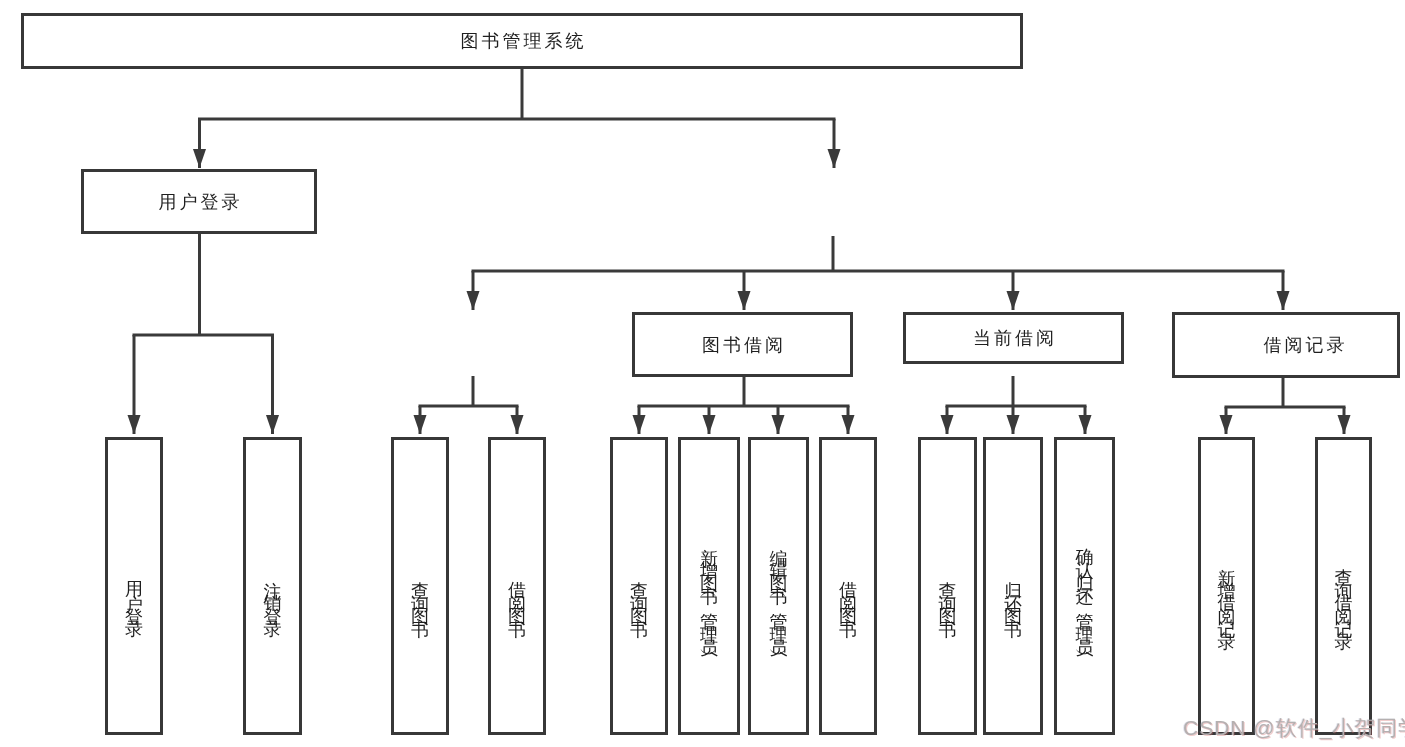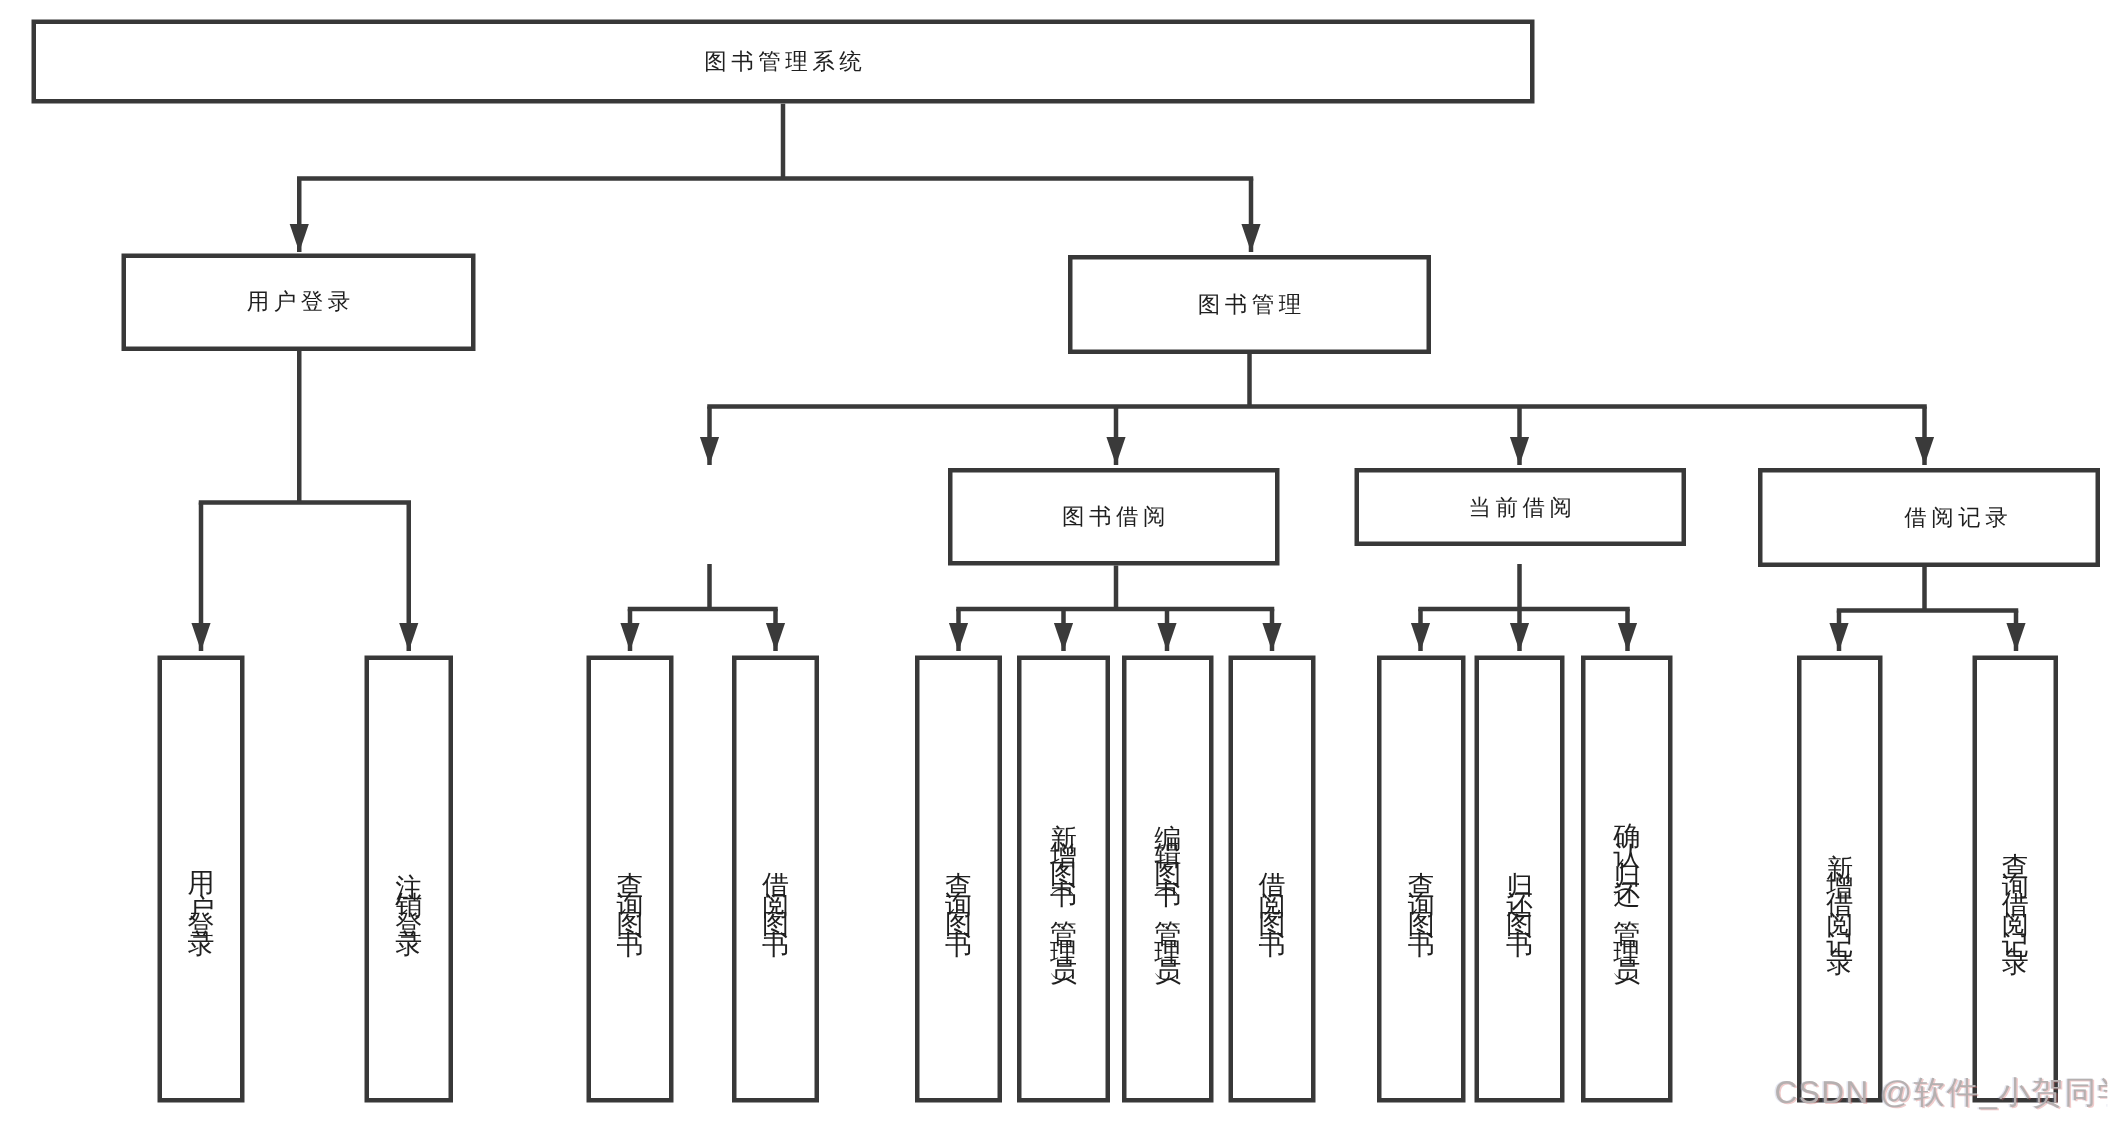--- a/index.html
+++ b/index.html
@@ -26,21 +26,21 @@
     position: absolute;
     background: #ffffff;
     border: 3px solid #383838;
     box-sizing: border-box;
     display: flex;
     align-items: center;
     justify-content: center;
     color: #1f1f1f;
   }
   .h-label {
-    font-size: 15px;
+    font-size: 18px;
     letter-spacing: 3px;
     white-space: nowrap;
     text-indent: 3px; 
   }
   .leaf .v-label {
     writing-mode: vertical-rl;
     text-orientation: mixed;
     line-height: 1;
     font-size: 18px;
     letter-spacing: 13px;
@@ -113,23 +113,20 @@
     </g>
   </svg>
 
   <div class="node" style="left:21px; top:13px; width:1002px; height:56px;">
     <span class="h-label">图书管理系统</span>
   </div>
 
   <div class="node" style="left:81px; top:169px; width:236px; height:65px;">
     <span class="h-label">用户登录</span>
   </div>
-  <div class="node" style="left:712px; top:170px; width:242px; height:66px;">
-    <span class="h-label">图书管理</span>
-  </div>
 
   <div class="node" style="left:632px; top:312px; width:221px; height:65px;justify-content:center;">
     <span class="h-label">图书借阅</span>
   </div>
   <div class="node" style="left:903px; top:312px; width:221px; height:52px;">
     <span class="h-label">当前借阅</span>
   </div>
   <div class="node" style="left:1172px; top:312px; width:228px; height:66px;padding-left:36px;">
     <span class="h-label">借阅记录</span>
   </div>

